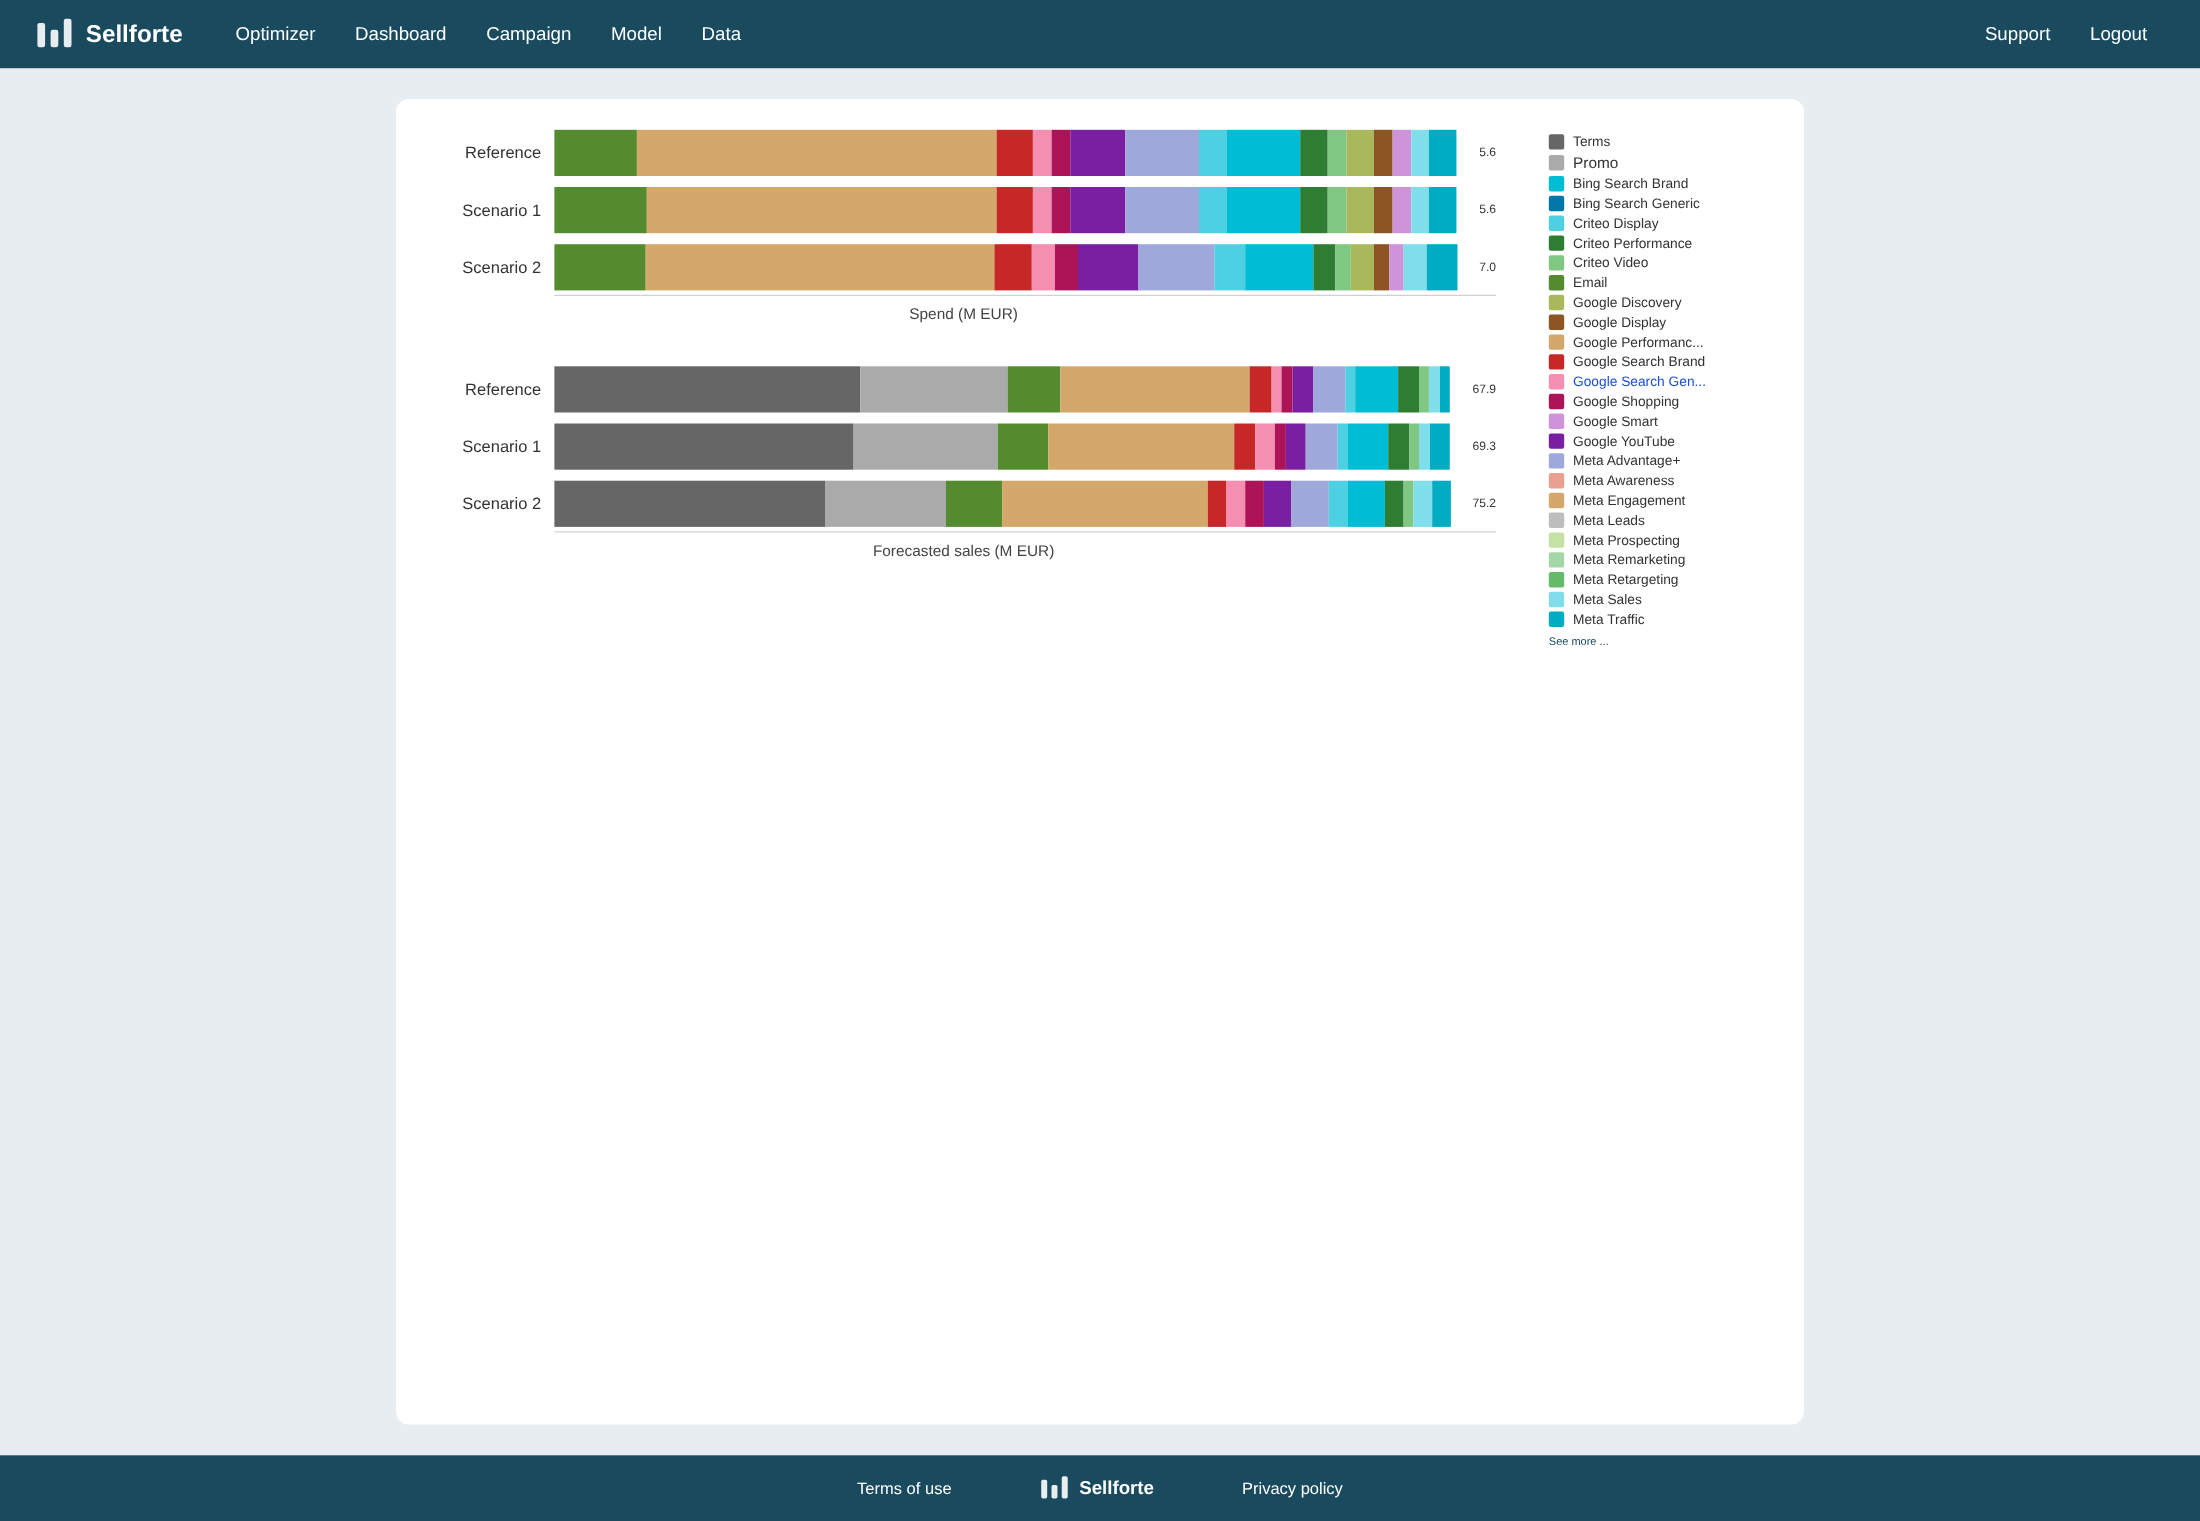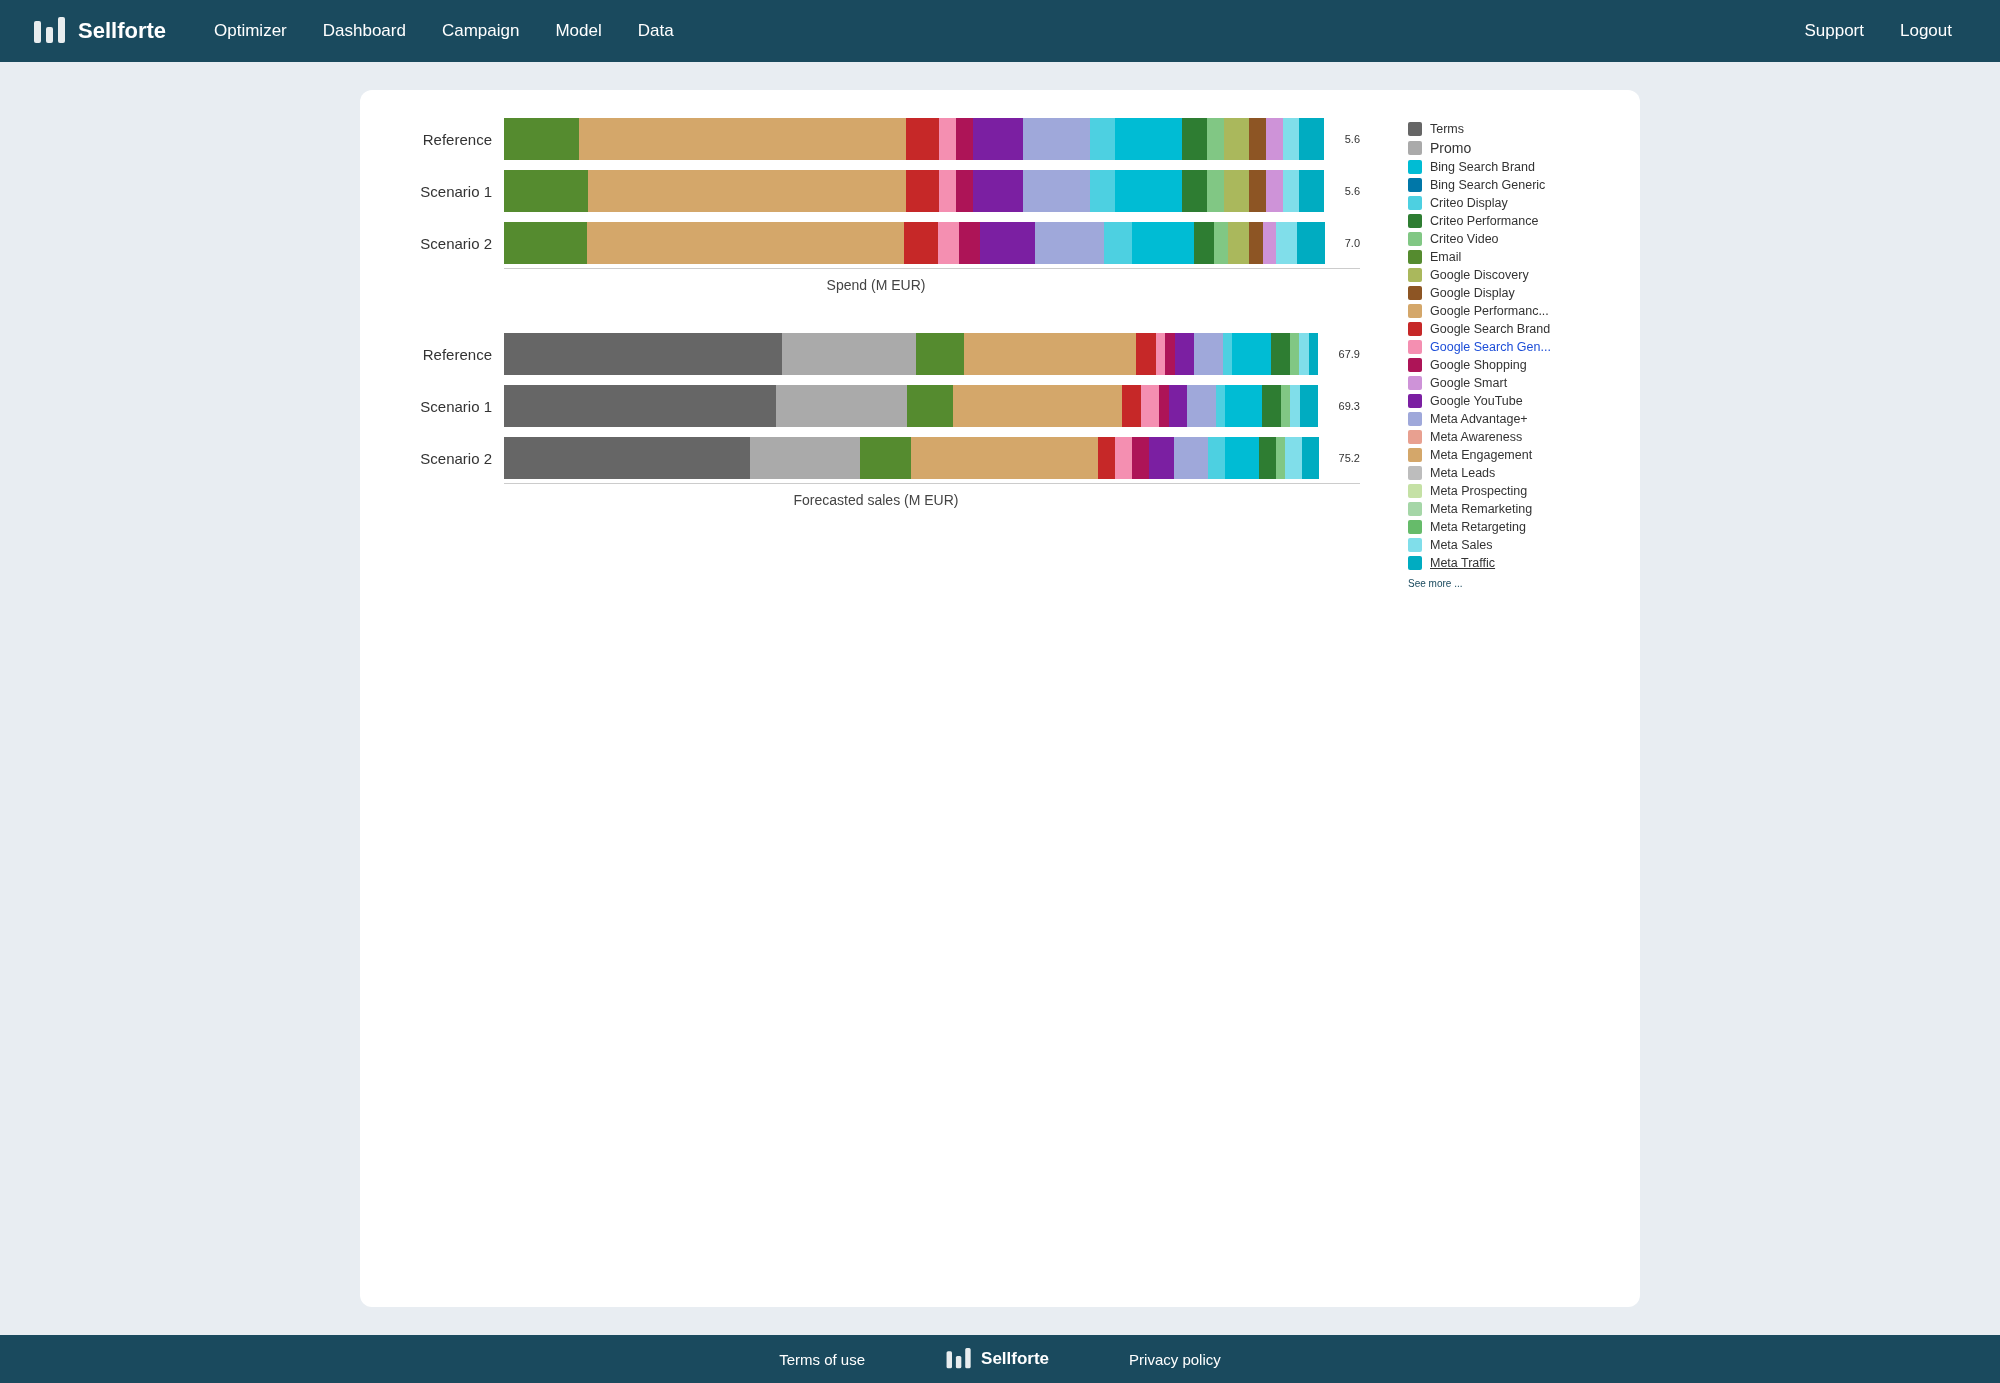--- a/index.html
+++ b/index.html
@@ -158,21 +158,21 @@
 
     
     .footer {
       background: #1a4a5e;
       color: white;
       display: flex;
       align-items: center;
       justify-content: center;
       gap: 80px;
       padding: 16px 32px;
-      height: 48px;
+      height: 60px;
     }
     .footer-link {
       color: white;
       font-size: 15px;
       cursor: pointer;
       text-decoration: none;
     }
     .footer-logo {
       display: flex;
       align-items: center;
@@ -451,21 +451,21 @@
         <div class="legend-item">
           <div class="legend-swatch" style="background: rgb(102, 187, 106);"></div>
           <span style="font-size: 12.5px; color: rgb(51, 51, 51);">Meta Retargeting</span>
         </div>
         <div class="legend-item">
           <div class="legend-swatch" style="background: rgb(128, 222, 234);"></div>
           <span style="font-size: 12.5px; color: rgb(51, 51, 51);">Meta Sales</span>
         </div>
         <div class="legend-item">
           <div class="legend-swatch" style="background: rgb(0, 172, 193);"></div>
-          <span style="font-size: 12.5px; color: rgb(51, 51, 51); text-decoration: underline;">Meta Traffic</span>
+          <span style="font-size: 12.5px; color: rgb(51, 51, 51);">Meta Traffic</span>
         </div>
         <div class="see-more">See more ...</div>
       </div>
 
   </div>
 </main>
 
 <footer class="footer">
   <a class="footer-link">Terms of use</a>
   <div class="footer-logo">

